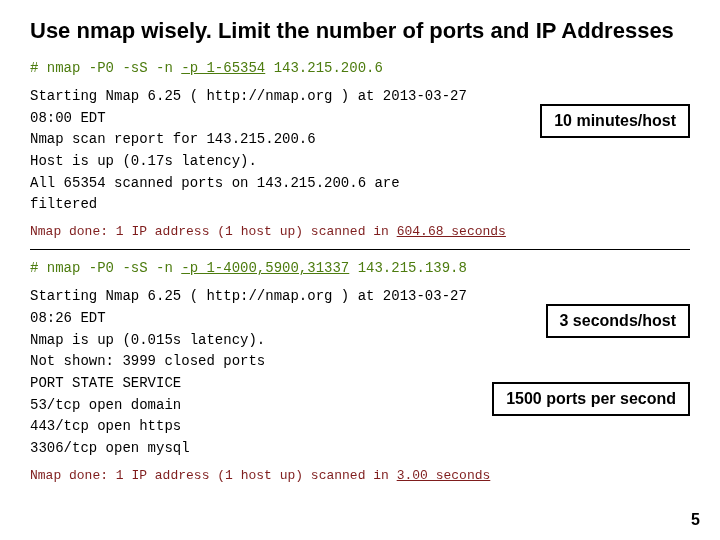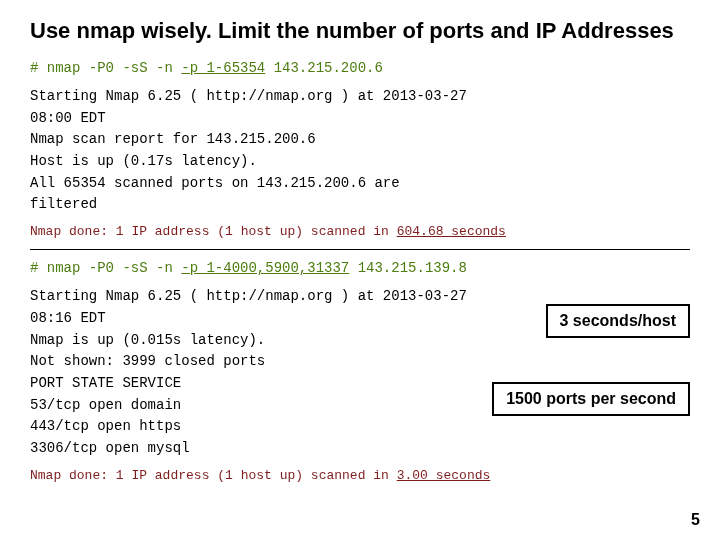--- a/index.html
+++ b/index.html
@@ -120,37 +120,38 @@
       <span># nmap -P0 -sS -n </span><span class="underline">-p 1-65354</span><span> 143.215.200.6</span>
     </div>
 
     <div class="output-with-badge">
       <div class="output-block">
         <span class="output-line">Starting Nmap 6.25 ( http://nmap.org ) at 2013-03-27 08:00 EDT</span>
         <span class="output-line">Nmap scan report for 143.215.200.6</span>
         <span class="output-line">Host is up (0.17s latency).</span>
         <span class="output-line">All 65354 scanned ports on 143.215.200.6 are filtered</span>
       </div>
+      <div class="badge badge-top">10 minutes/host</div>
     </div>
 
     <div class="nmap-done">
       <span>Nmap done: 1 IP address (1 host up) scanned in </span><span class="underline">604.68 seconds</span>
     </div>
   </div>
 
   <hr class="divider">
 
   <div class="section">
     <div class="command-line">
       <span># nmap -P0 -sS -n </span><span class="underline">-p 1-4000,5900,31337</span><span> 143.215.139.8</span>
     </div>
 
     <div style="position:relative; padding-right: 220px;">
       <div class="output-block">
-        <span class="output-line">Starting Nmap 6.25 ( http://nmap.org ) at 2013-03-27 08:16 EDT</span>
+        <span class="output-line">Starting Nmap 6.25 ( http://nmap.org ) at 2013-03-27 08:26 EDT</span>
         <span class="output-line">Nmap is up (0.015s latency).</span>
         <span class="output-line">Not shown: 3999 closed ports</span>
         <span class="output-line">PORT    STATE  SERVICE</span>
         <span class="output-line">53/tcp  open   domain</span>
         <span class="output-line">443/tcp open   https</span>
         <span class="output-line">3306/tcp open  mysql</span>
       </div>
       <div class="badge" style="top: 18px;">3 seconds/host</div>
       <div class="badge" style="top: 96px;">1500 ports per second</div>
     </div>

